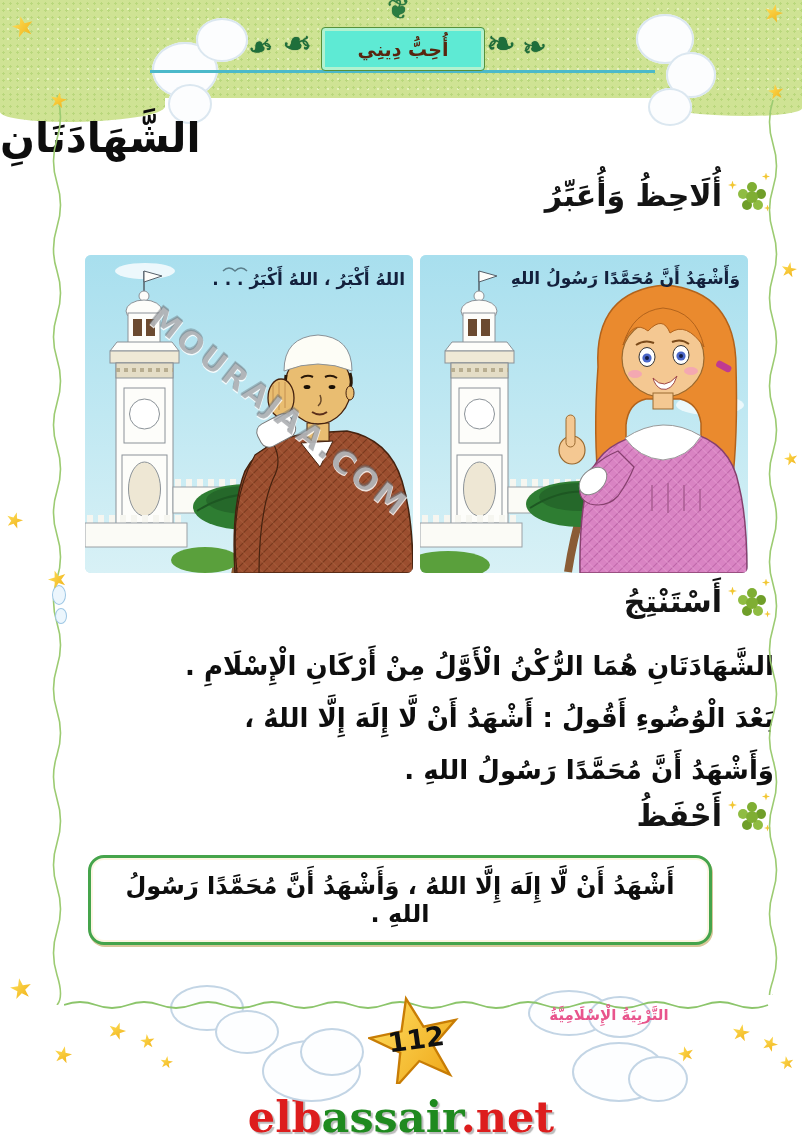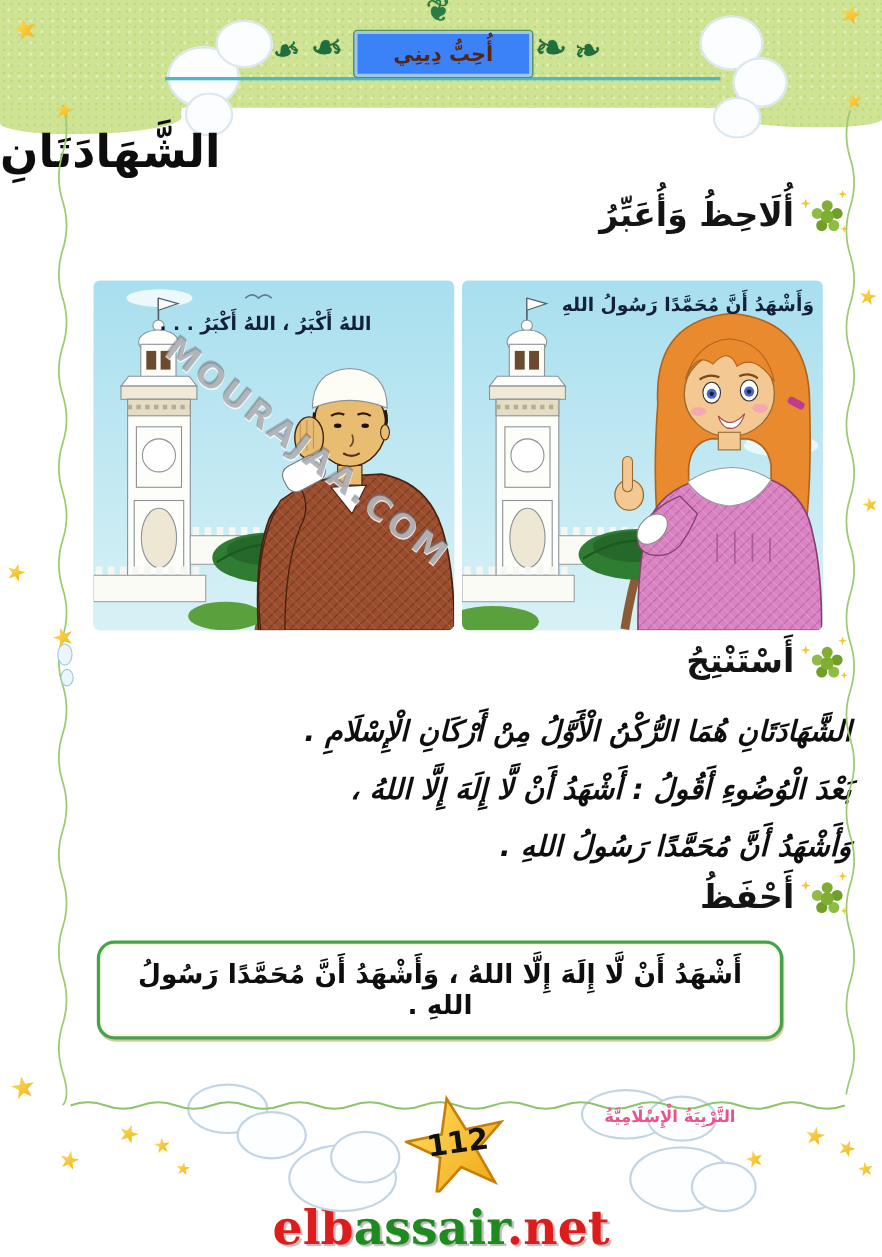--- a/index.html
+++ b/index.html
@@ -13,21 +13,21 @@
     background-size:7px 7px,10px 10px;background-position:0 0,3px 4px;}
   .band-lobe{position:absolute;background:inherit;background-color:#cfe394;
     background-image:radial-gradient(#b9d77c 1px,transparent 1.4px);background-size:7px 7px;}
   .band-lobe.l{left:0;top:96px;width:165px;height:26px;border-radius:0 0 70% 45%;}
   .band-lobe.r{right:0;top:96px;width:140px;height:20px;border-radius:0 0 45% 70%;}
 
   .corner-cloud{position:absolute;background:#fcfdfe;border-radius:50%;box-shadow:inset 0 0 0 2px #dbe7f0;}
 
   
   .teal-line{position:absolute;top:70px;left:150px;width:505px;height:3px;background:#4cb9ca;}
-  .banner{position:absolute;left:321px;top:27px;width:162px;height:42px;background:#3b82f6;
+  .banner{position:absolute;left:321px;top:27px;width:162px;height:42px;background:#5eead4;
     border:1px solid #55913a;border-radius:4px;box-shadow:inset 0 0 0 3px rgba(234,246,205,.6);
     display:flex;align-items:center;justify-content:center;z-index:3;}
   .banner span{color:#58250f;font-weight:bold;font-size:19px;direction:rtl;}
   .orn{position:absolute;z-index:3;color:#1e6f3b;font-size:36px;line-height:1;text-shadow:0 0 1px #145028;}
   .orn.l1{left:282px;top:26px;transform:scaleX(-1);}
   .orn.l2{left:248px;top:32px;transform:scaleX(-1) rotate(12deg);font-size:30px;}
   .orn.r1{left:486px;top:26px;}
   .orn.r2{left:522px;top:32px;transform:rotate(-12deg);font-size:30px;}
   .orn.top{left:387px;top:-4px;font-size:28px;color:#2a7d42;}
 
@@ -44,36 +44,36 @@
     background:#7fae33;
     box-shadow:-9px -3px 0 -1px #8fbc42,9px -3px 0 -1px #6f9e29,-5px 8px 0 -1px #6f9e29,
                6px 8px 0 -1px #8fbc42,0 -10px 0 -1px #7fae33;}
   .tinystar{position:absolute;background:#f2c733;
     clip-path:polygon(50% 0,62% 38%,100% 50%,62% 62%,50% 100%,38% 62%,0 50%,38% 38%);}
   .flower .t1{left:-6px;top:2px;width:9px;height:9px;}
   .flower .t2{left:28px;top:-6px;width:8px;height:8px;}
   .flower .t3{left:30px;top:26px;width:7px;height:7px;}
 
   .body-text{position:absolute;top:640px;right:28px;left:28px;direction:rtl;text-align:right;
-    font-size:26px;font-weight:bold;color:#0e0e0e;line-height:52px;font-style:italic;}
+    font-size:26px;font-weight:bold;color:#0e0e0e;line-height:52px;}
 
   .memo-box{position:absolute;left:88px;top:855px;width:618px;height:84px;
     border:3px solid #45a44b;border-radius:16px;background:#fff;
     box-shadow:inset 0 0 0 2px #fdf6e2, 1px 2px 0 #d8c79a;
     display:flex;align-items:center;justify-content:center;}
   .memo-box div{direction:rtl;font-size:24px;font-weight:bold;color:#0e0e0e;padding:0 16px;text-align:center;}
 
   
   .panel{position:absolute;top:255px;width:328px;height:318px;border-radius:6px;overflow:hidden;
     background:#bfe7f1;}
   .panel.left{left:85px;}
   .panel.right{left:420px;}
   .panel svg{display:block;}
   .speech{position:absolute;direction:rtl;font-weight:bold;color:#13203c;font-size:17px;z-index:4;}
-  .speech-muezzin{left:60px;top:30px;width:260px;text-align:left;}
+  .speech-muezzin{left:60px;top:14px;width:260px;text-align:right;}
   .speech-girl{right:8px;top:6px;width:310px;text-align:right;line-height:34px;}
   .watermark{position:absolute;left:80px;top:44px;transform:rotate(38deg);transform-origin:0 0;
     font-size:31px;font-weight:bold;letter-spacing:3px;white-space:nowrap;z-index:3;
     color:rgba(125,130,135,.55);text-shadow:1px 1px 0 rgba(255,255,255,.85),-1px -1px 0 rgba(90,95,100,.35);}
 
   
   .wavy-h{position:absolute;left:64px;top:998px;z-index:1;}
   .page-star{position:absolute;left:368px;top:994px;width:94px;height:90px;z-index:2;}
   .page-star .num{position:absolute;left:20px;top:30px;width:52px;text-align:center;
     font-size:27px;font-weight:bold;color:#101010;transform:rotate(-8deg);}

